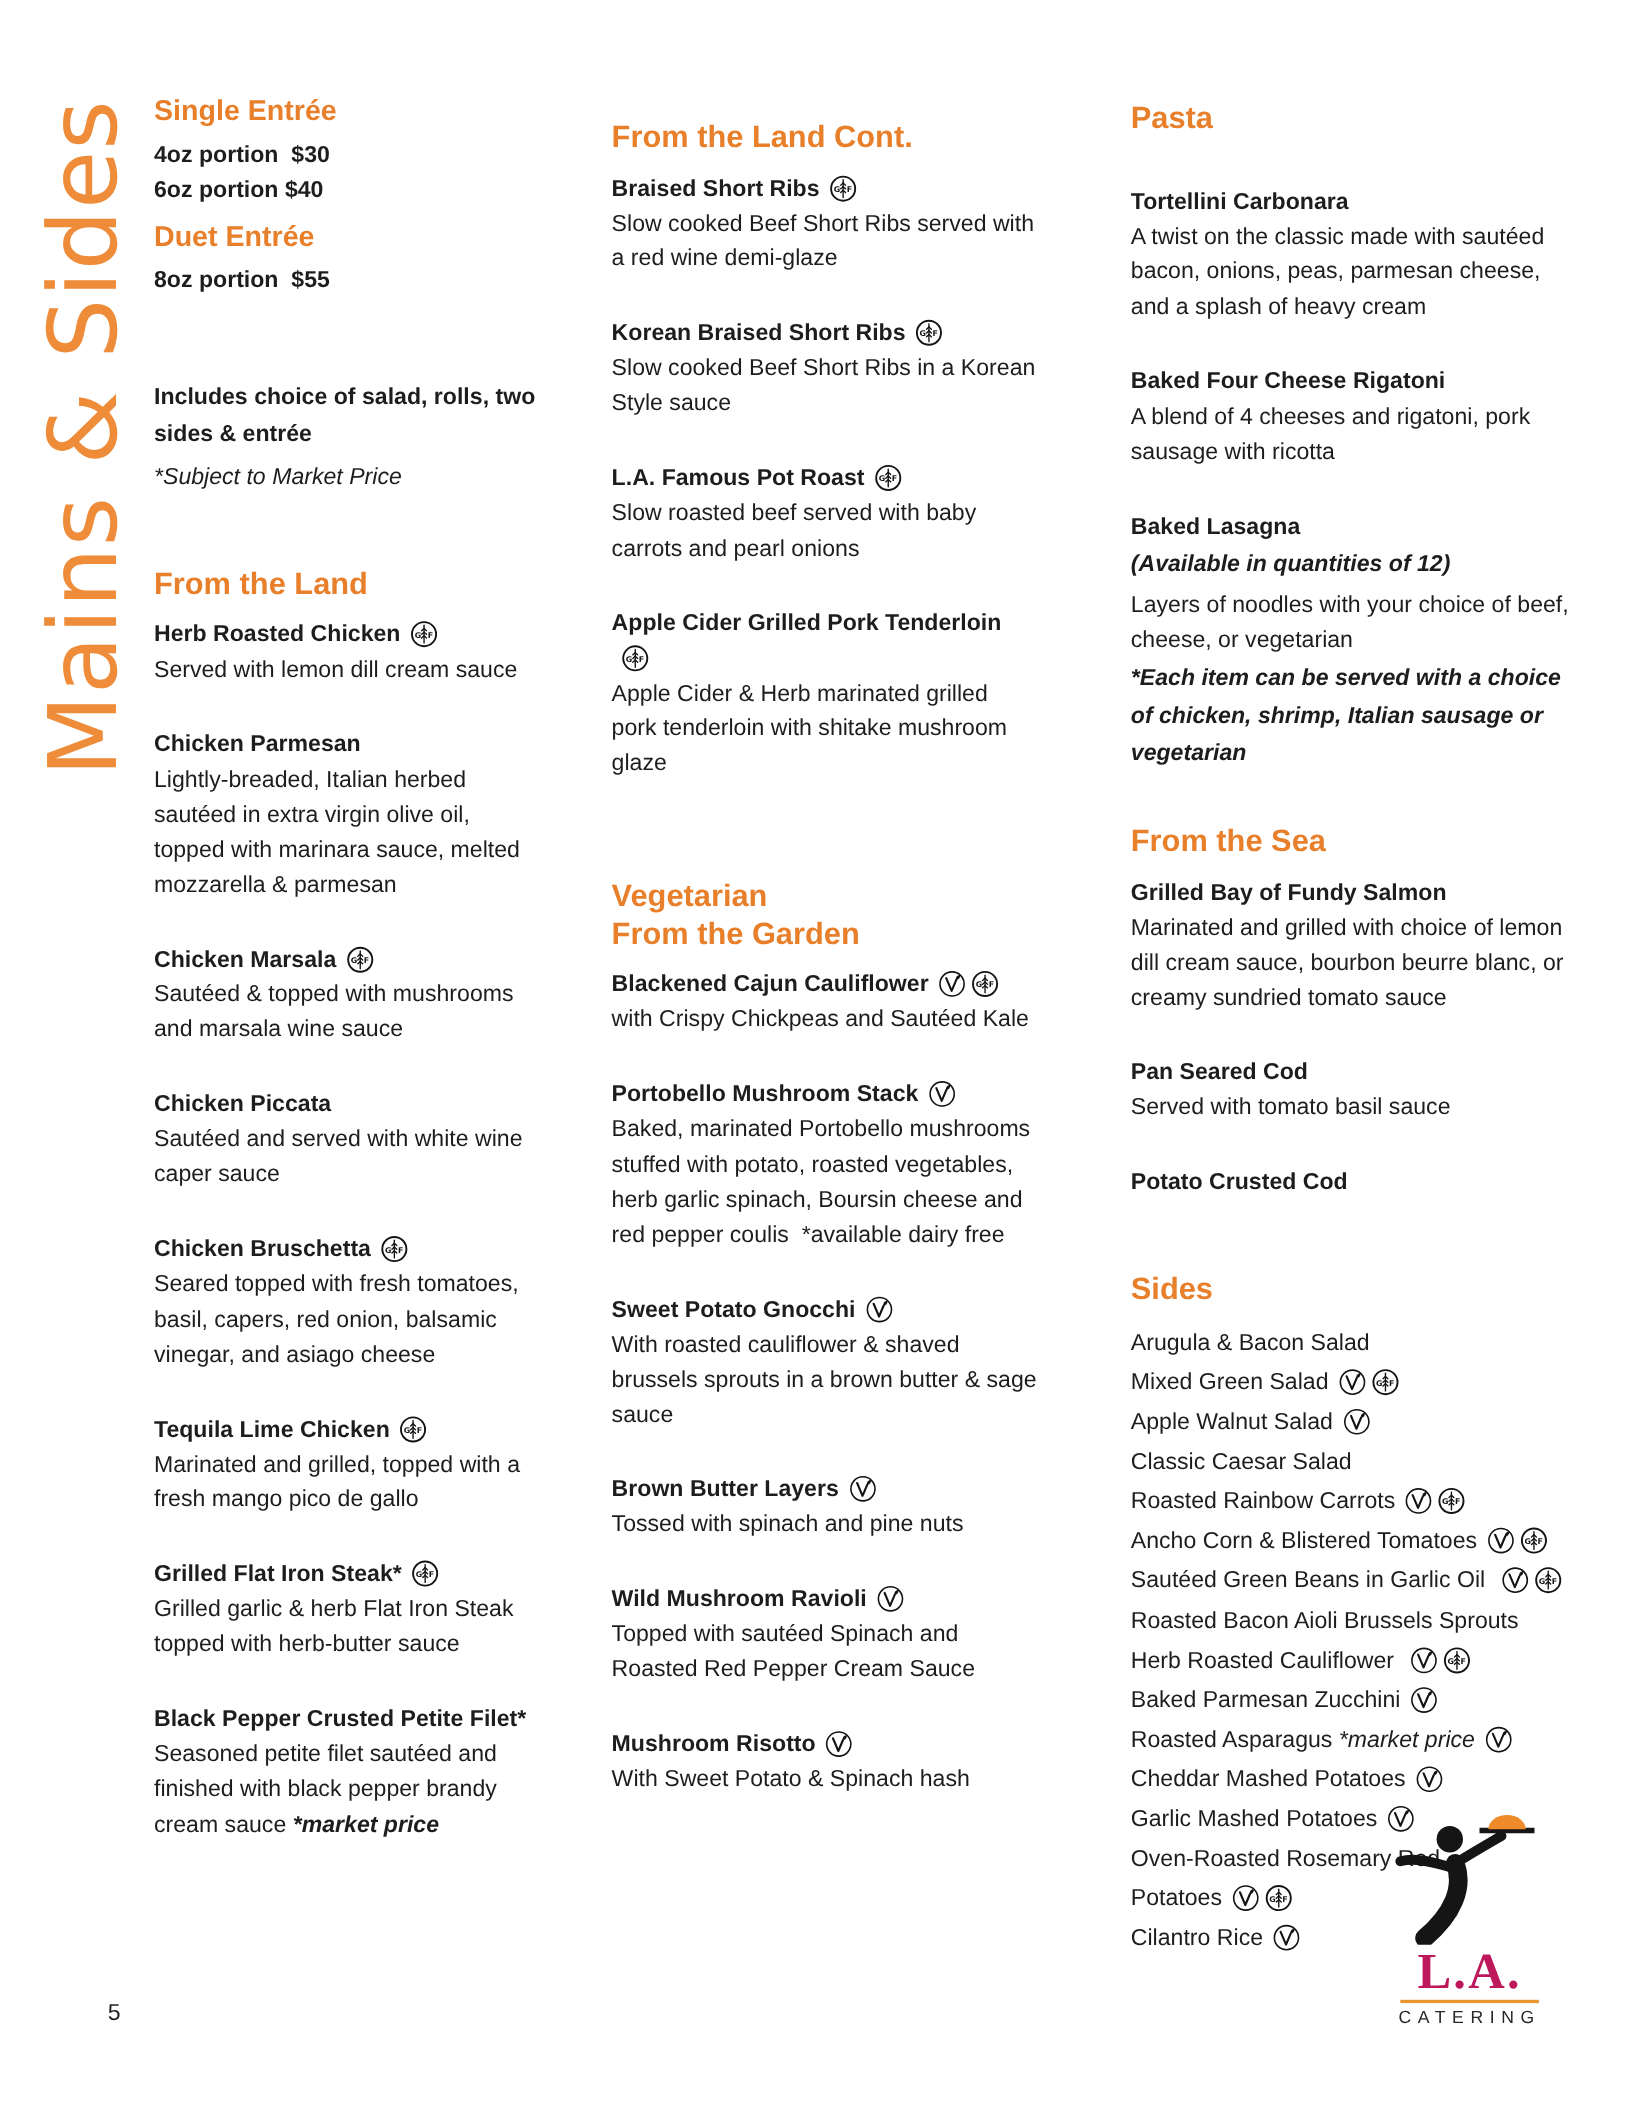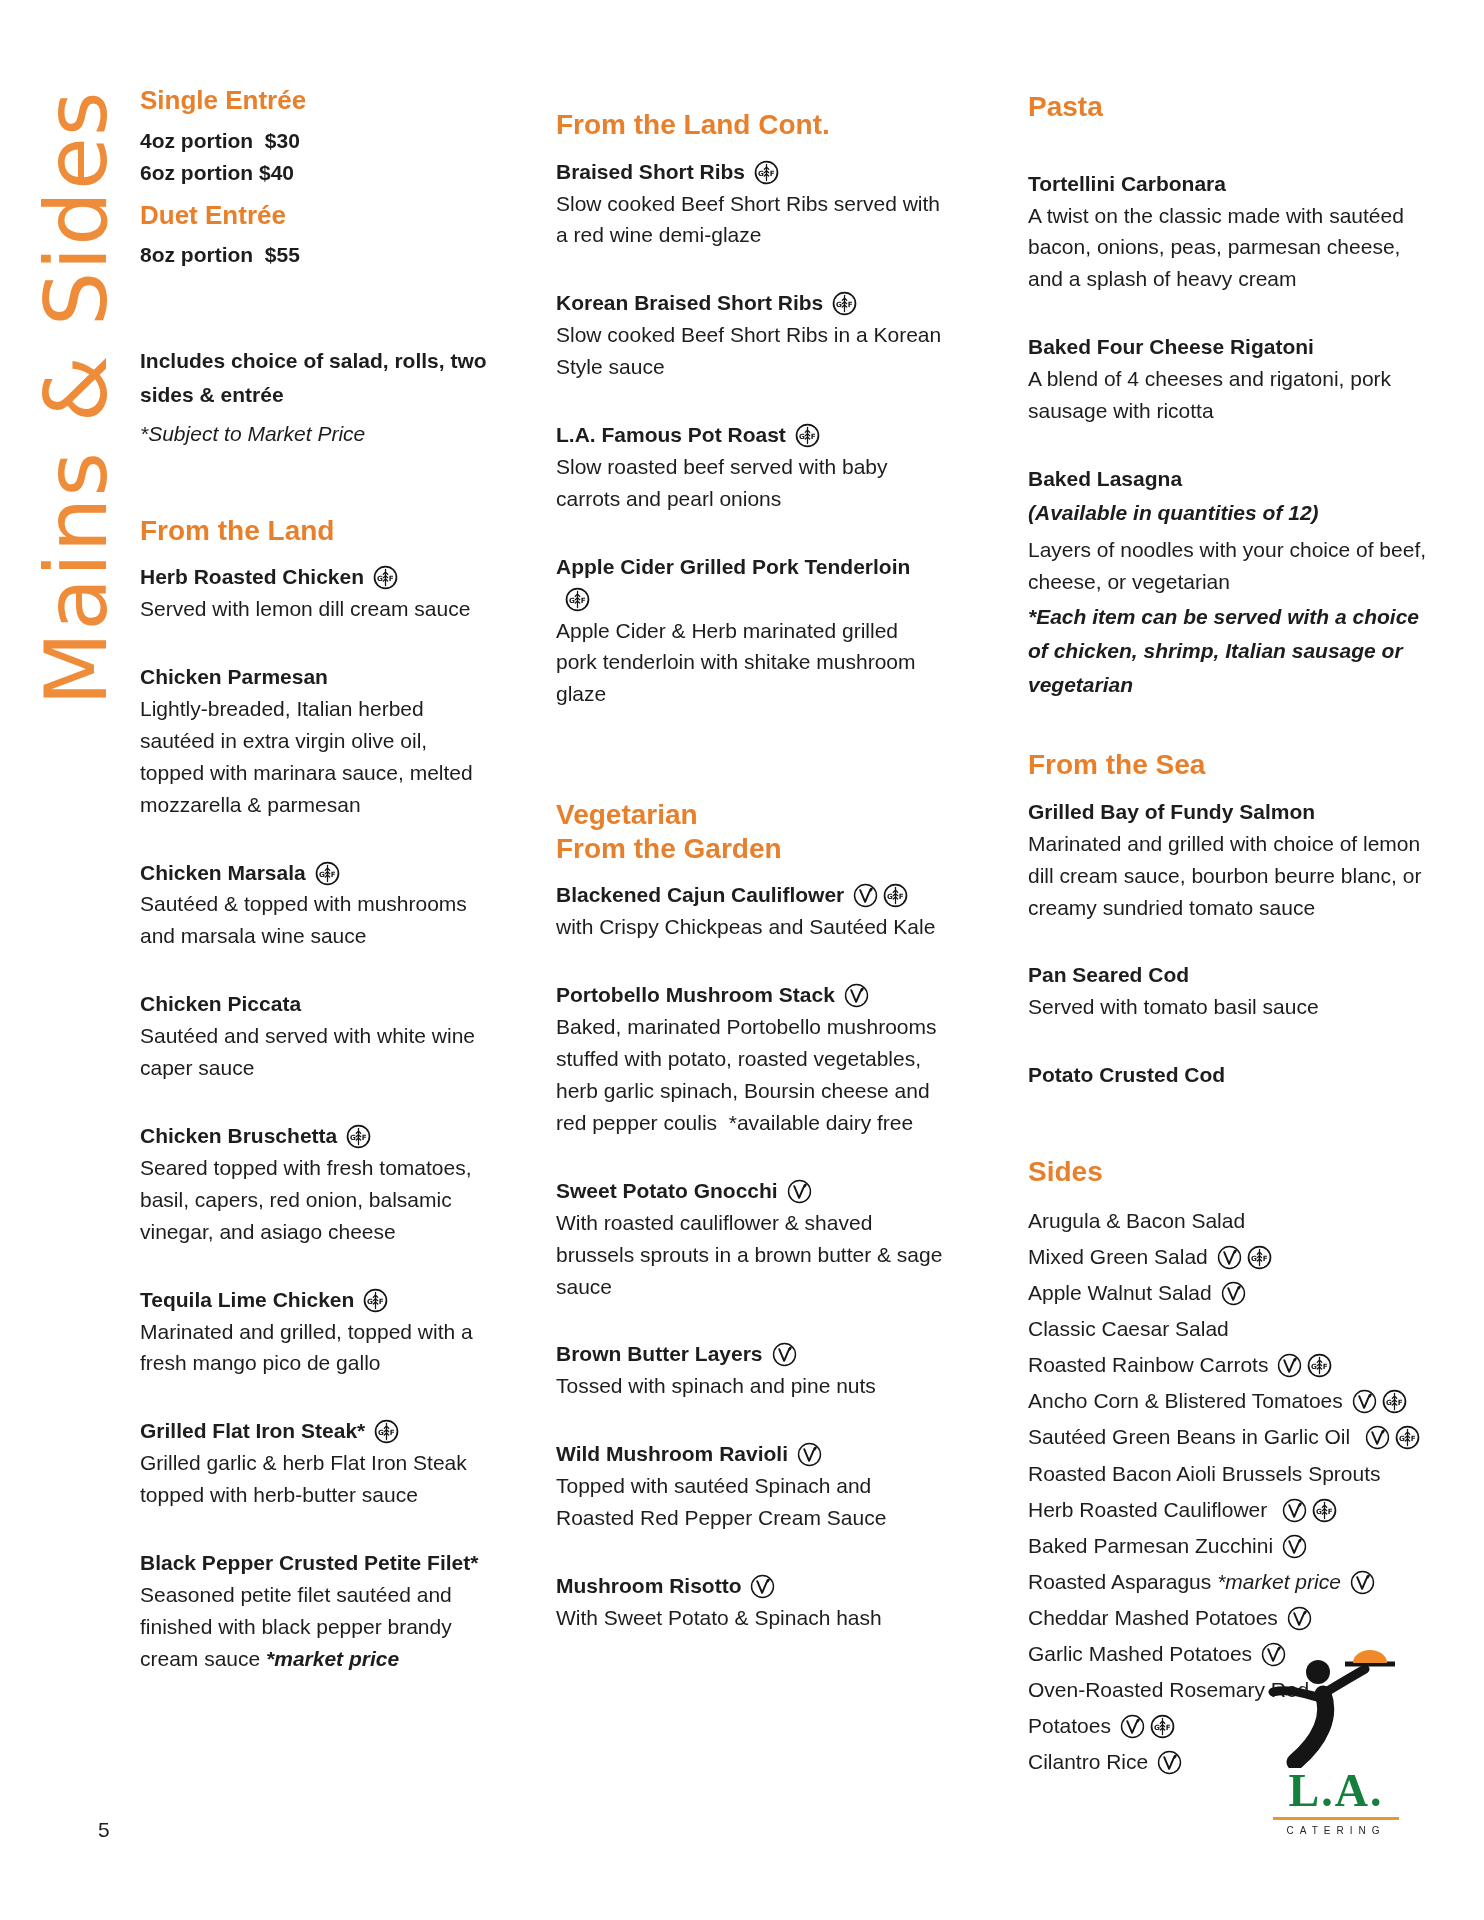--- a/index.html
+++ b/index.html
@@ -26,23 +26,23 @@
   .mb0{margin-bottom:0 !important;}
   .mt-md{margin-top:44px !important;}
   .mt-lg{margin-top:64px !important;}
   .mt-xl{margin-top:88px !important;}
   span.b{font-weight:700;}
   span.i{font-style:italic;}
   .icn{display:inline-block;vertical-align:-6px;margin-left:9px;line-height:0;}
   .icn + .icn{margin-left:5px;}
   .logo{position:absolute;left:1256px;top:1642px;width:160px;text-align:center;}
   .logo-name{font-family:"Liberation Serif","DejaVu Serif",serif;font-weight:700;font-size:46px;
-        color:#15803d;letter-spacing:2px;line-height:1;margin-top:-4px;}
+        color:#be185d;letter-spacing:2px;line-height:1;margin-top:-4px;}
   .logo-rule{height:3px;background:#e8962f;width:126px;margin:3px auto 5px;}
-  .logo-sub{font-size:10px;letter-spacing:6px;color:#262626;}
+  .logo-sub{font-size:16px;letter-spacing:6px;color:#262626;}
   .page-num{position:absolute;left:98px;top:1818px;font-size:21px;color:#1d1d1d;}
 </style>
 </head>
 <body>
 
 <div class="page">
   <div class="side-title">Mains &amp; Sides</div>
   <div id="columns">
       <div class="col" style="left: 140px; top: 75px; width: 352px;">
         <div class="h">Single Entrée</div>

